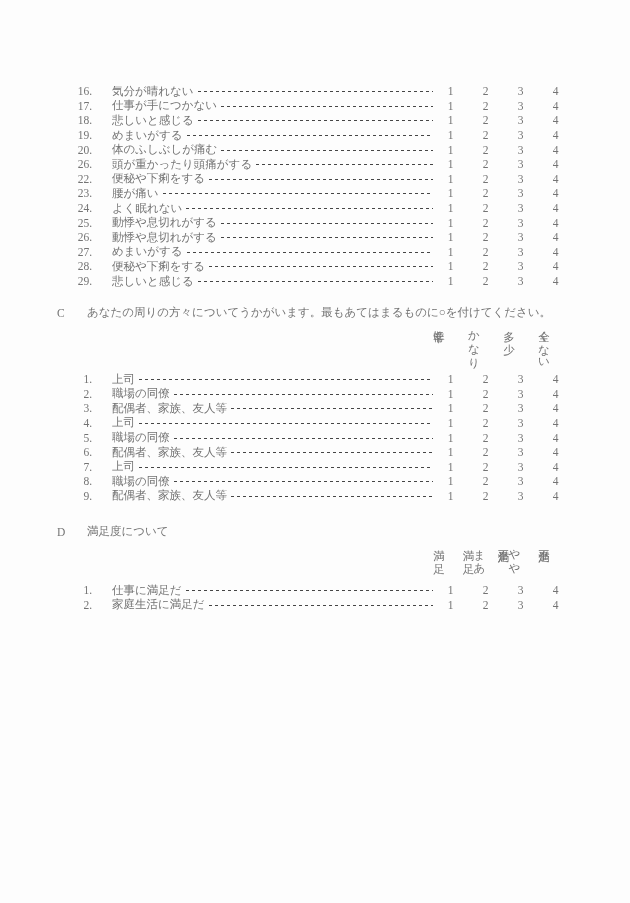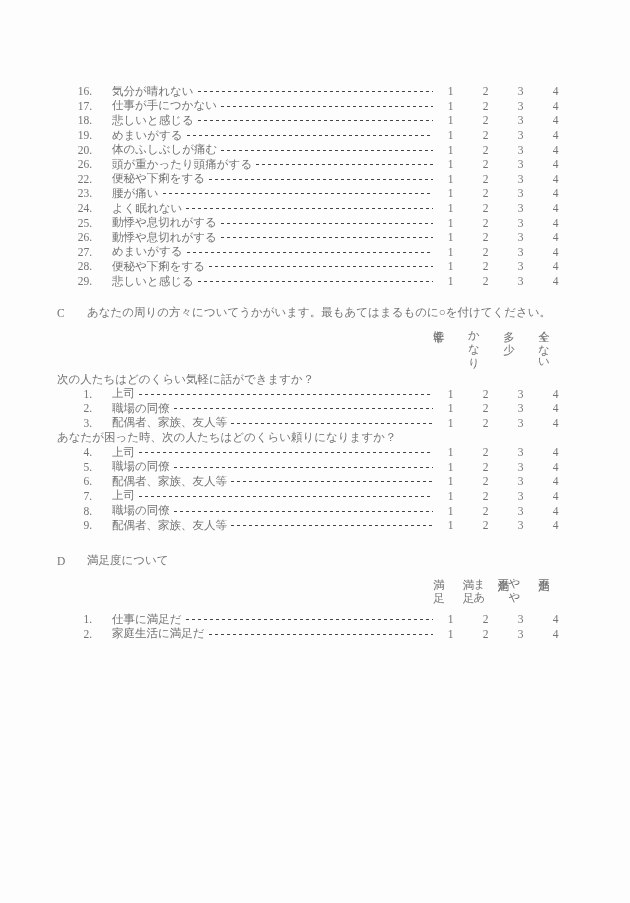--- a/index.html
+++ b/index.html
@@ -240,21 +240,20 @@
             <span class="vl">多　少</span>
           </span>
       </span>
       <span class="vh-cell">
         <span class="vhead">
             <span class="vl">全くない</span>
           </span>
       </span>
     </div>
 
-    <div class="lead">次の人たちはどのくらい気軽に話ができますか？</div>
 
     <div class="indent">
       <div class="row">
         <span class="num">1.</span>
         <span class="lbl">上司</span>
         <span class="leader"></span>
         <span class="opts">
           <span class="opt">1</span>
           <span class="opt">2</span>
           <span class="opt">3</span>
@@ -278,21 +277,20 @@
         <span class="leader"></span>
         <span class="opts">
           <span class="opt">1</span>
           <span class="opt">2</span>
           <span class="opt">3</span>
           <span class="opt">4</span>
         </span>
       </div>
     </div>
 
-    <div class="lead">あなたが困った時、次の人たちはどのくらい頼りになりますか？</div>
 
     <div class="indent">
       <div class="row">
         <span class="num">4.</span>
         <span class="lbl">上司</span>
         <span class="leader"></span>
         <span class="opts">
           <span class="opt">1</span>
           <span class="opt">2</span>
           <span class="opt">3</span>

